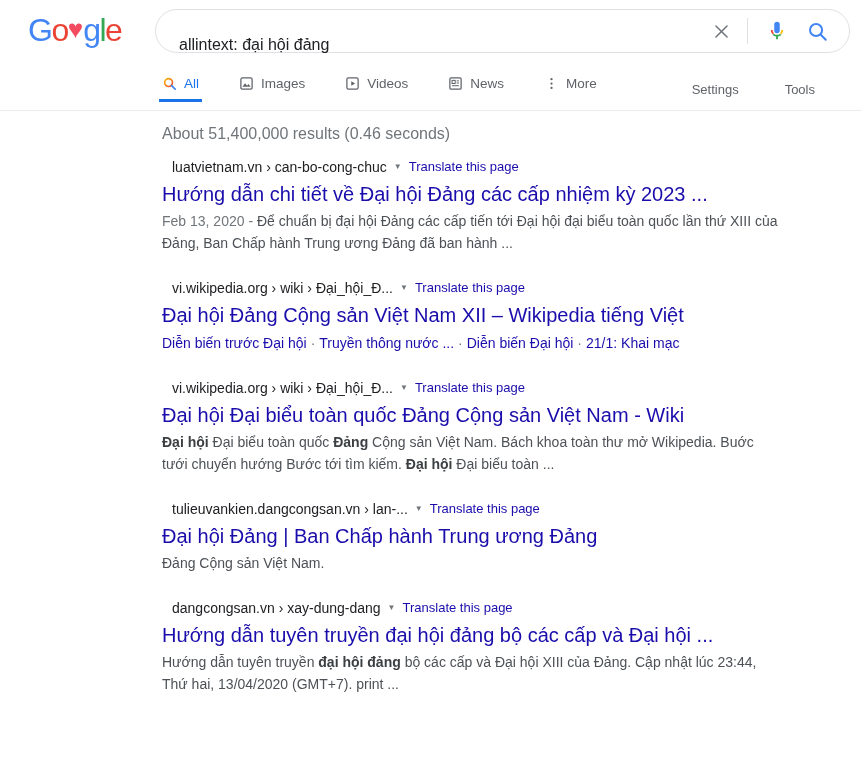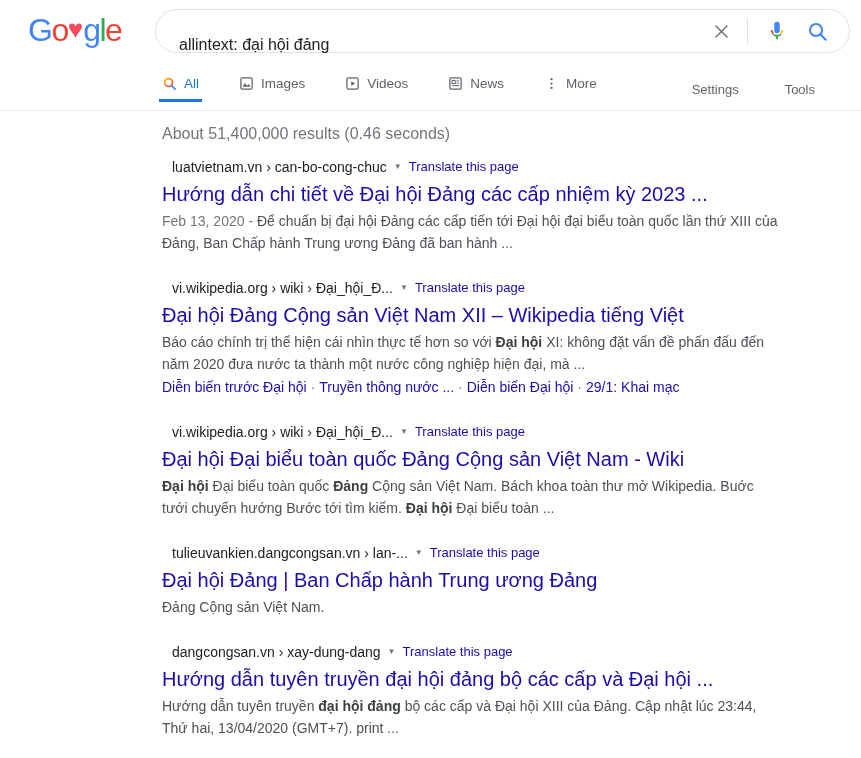--- a/index.html
+++ b/index.html
@@ -206,22 +206,21 @@
     
   </div>
 
   <div class="result">
     <div class="breadcrumb-line">
       <span>vi.wikipedia.org › wiki › Đại_hội_Đ...</span>
       <span class="translate-arrow">▼</span>
       <a class="translate-link" href="#">Translate this page</a>
     </div>
     <a class="result-title" href="#">Đại hội Đảng Cộng sản Việt Nam XII – Wikipedia tiếng Việt</a>
-    <div class="snippet"><span>Báo cáo chính trị thể hiện cái nhìn thực tế hơn so với </span><span class="bold">Đại hội</span><span> XI: không đặt vấn đề phấn đấu đến năm 2020 đưa nước ta thành một nước công nghiệp hiện đại, mà ...</span></div>
-    <div class="sitelinks"><a href="#">Diễn biến trước Đại hội</a><span class="sep">·</span><a href="#">Truyền thông nước ...</a><span class="sep">·</span><a href="#">Diễn biến Đại hội</a><span class="sep">·</span><a href="#">29/1: Khai mạc</a></div>
+    <div class="sitelinks"><a href="#">Diễn biến trước Đại hội</a><span class="sep">·</span><a href="#">Truyền thông nước ...</a><span class="sep">·</span><a href="#">Diễn biến Đại hội</a><span class="sep">·</span><a href="#">21/1: Khai mạc</a></div>
   </div>
 
   <div class="result">
     <div class="breadcrumb-line">
       <span>vi.wikipedia.org › wiki › Đại_hội_Đ...</span>
       <span class="translate-arrow">▼</span>
       <a class="translate-link" href="#">Translate this page</a>
     </div>
     <a class="result-title" href="#">Đại hội Đại biểu toàn quốc Đảng Cộng sản Việt Nam - Wiki</a>
     <div class="snippet"><span class="bold">Đại hội</span><span> Đại biểu toàn quốc </span><span class="bold">Đảng</span><span> Cộng sản Việt Nam. Bách khoa toàn thư mở Wikipedia. Buớc tưới chuyển hướng Bước tới tìm kiếm. </span><span class="bold">Đại hội</span><span> Đại biểu toàn ...</span></div>

